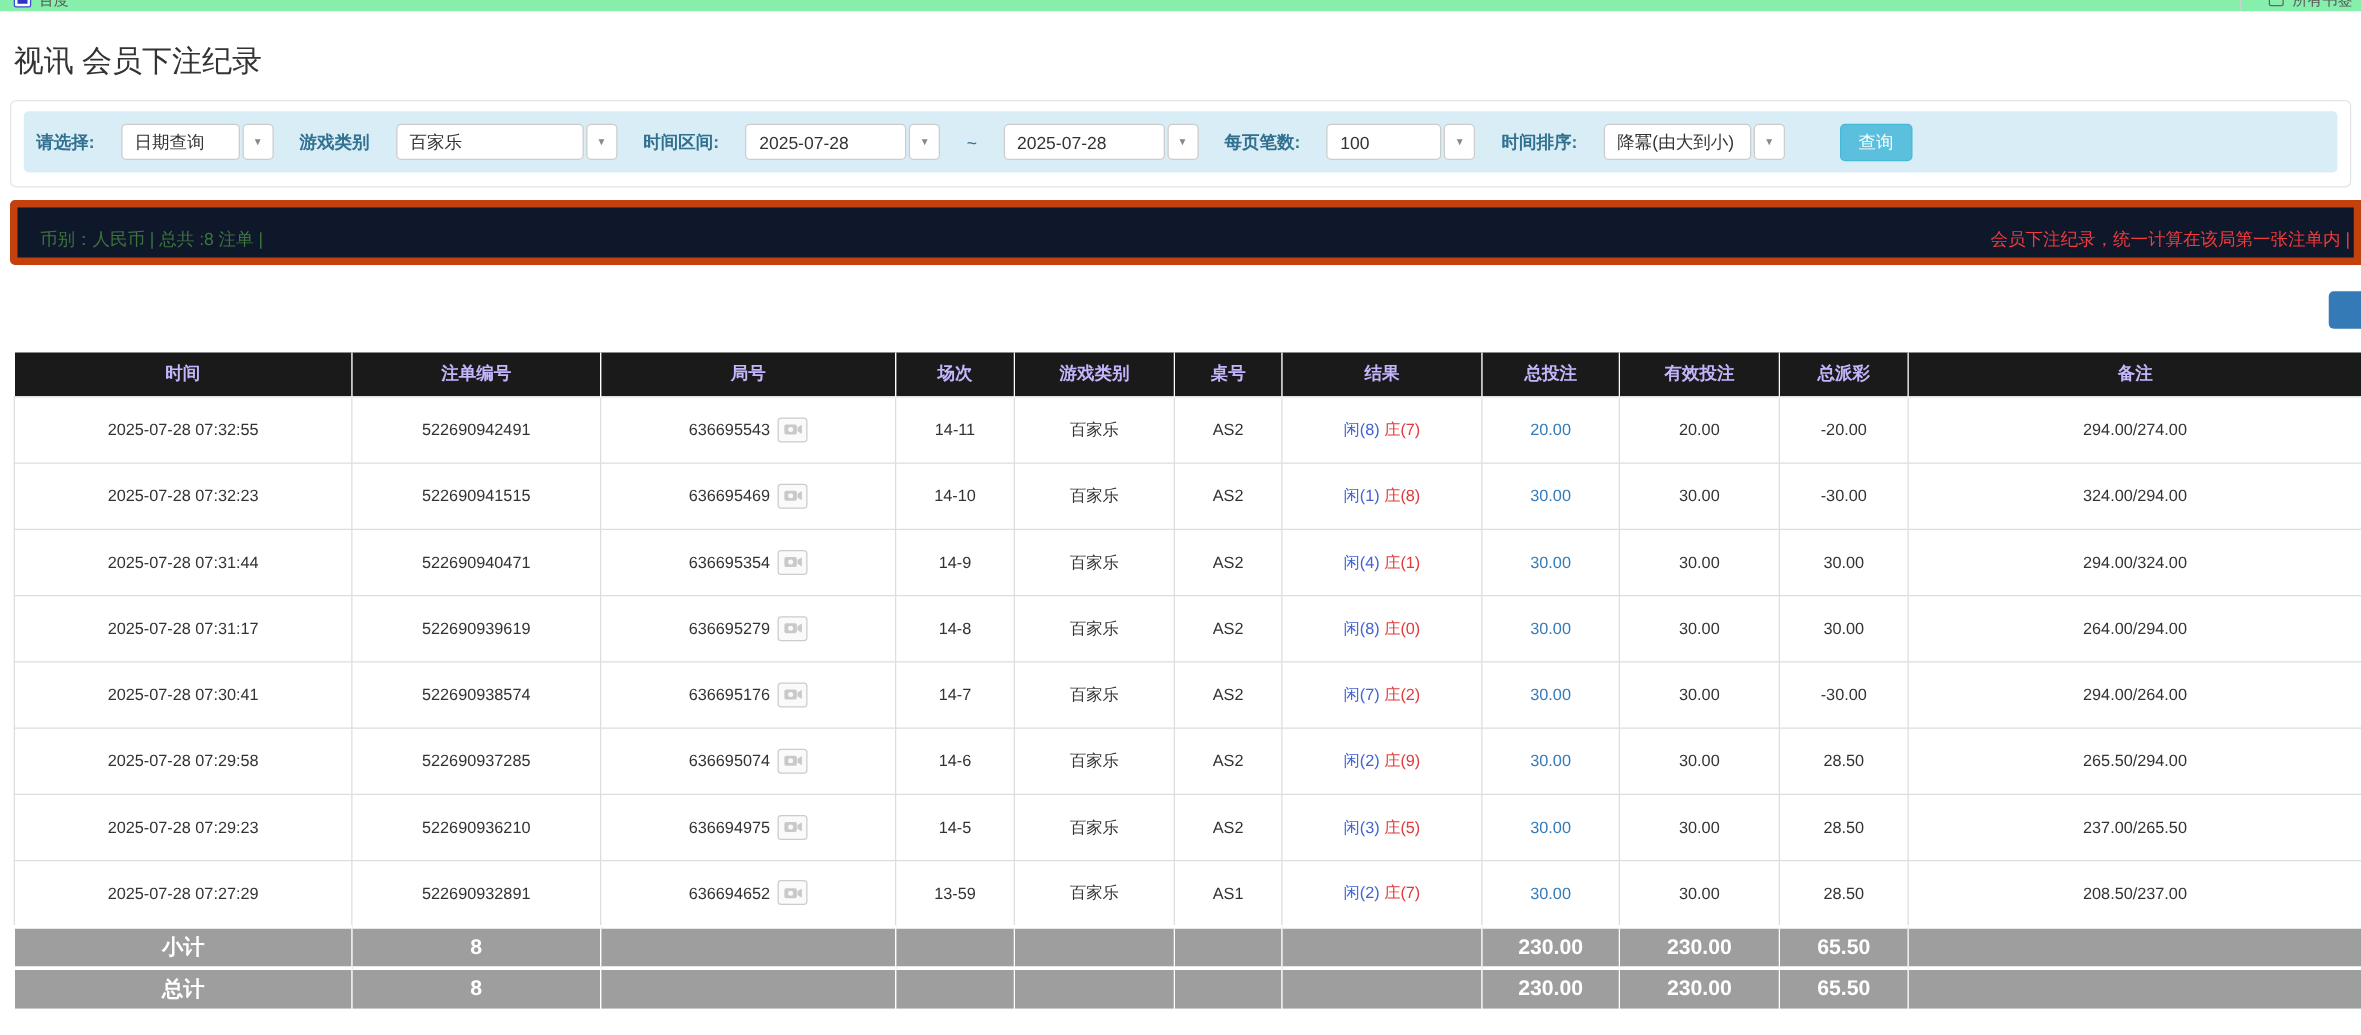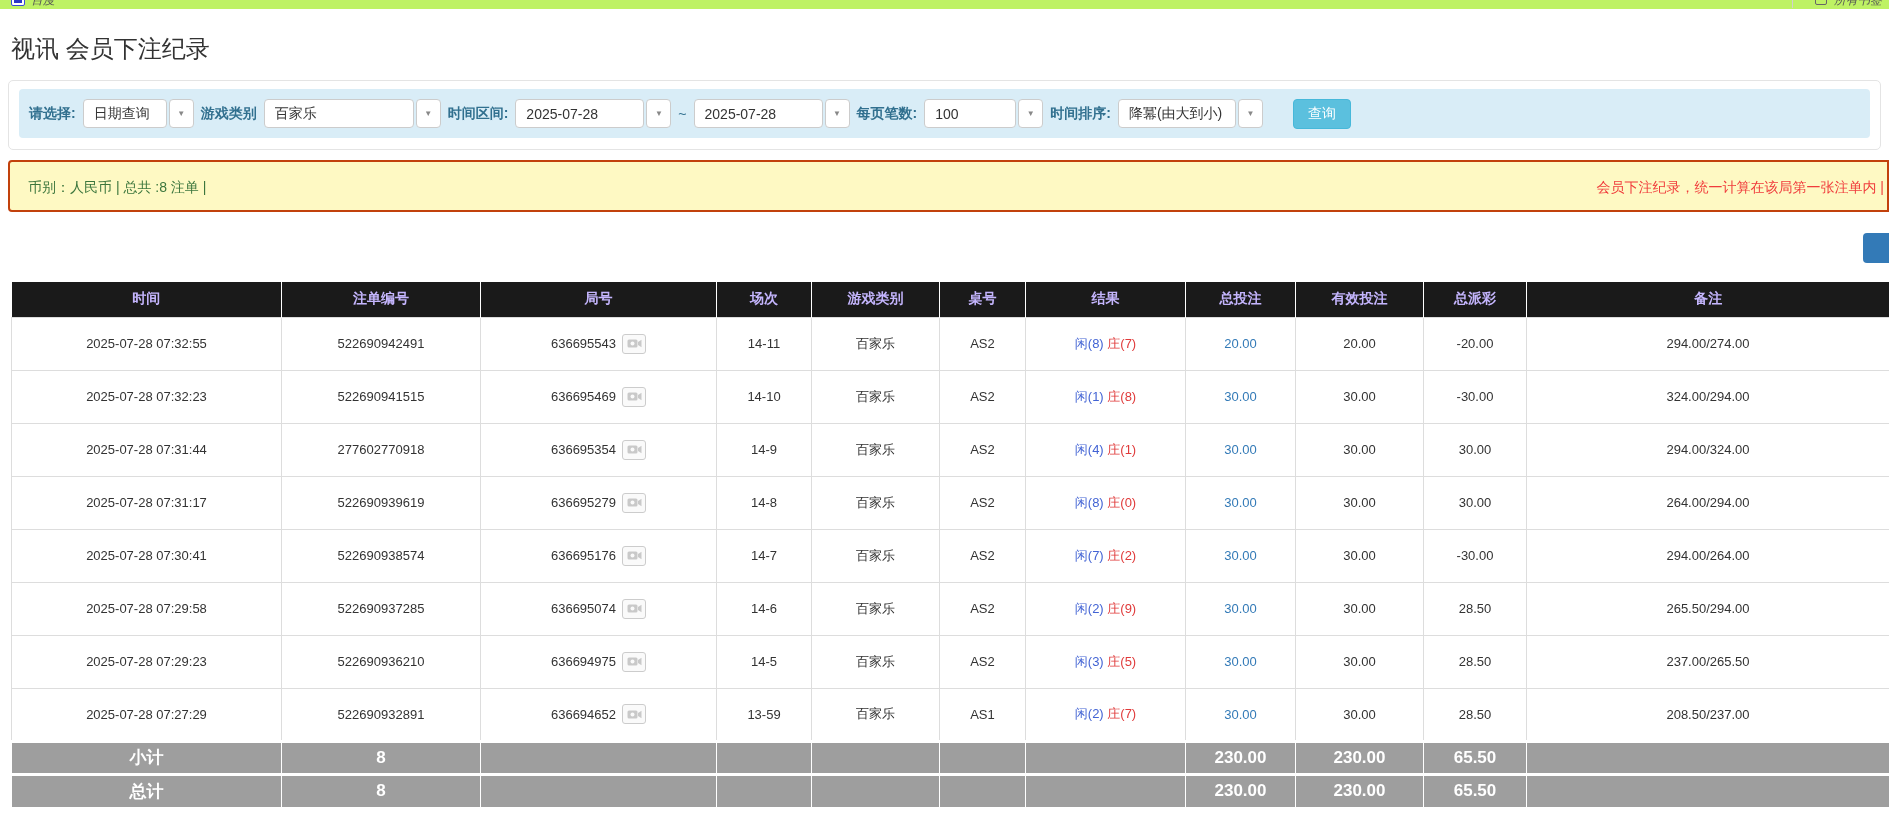--- a/index.html
+++ b/index.html
@@ -1,46 +1,46 @@
 <!DOCTYPE html>
 <html><head>
 <meta charset="utf-8">
 <style>
   * { margin:0; padding:0; box-sizing:border-box; }
   html,body { width:1889px; height:828px; background:#fff; overflow:hidden;
     font-family:"Liberation Sans","DejaVu Sans",sans-serif; color:#333; }
   .page { position:relative; width:1889px; height:828px; }
 
   
-  .bm-strip { position:absolute; top:0; left:0; width:100%; height:9px; overflow:hidden; background:#bef264;font-style:italic; }
+  .bm-strip { position:absolute; top:0; left:0; width:100%; height:9px; overflow:hidden; background:#86efac; }
   .bm-item { position:absolute; top:-8px; font-size:12px; color:#555; white-space:nowrap; }
   .bm-fav { position:absolute; top:-7px; left:11px; width:14px; height:13px; border:1px solid #3b49d8; border-radius:2px; background:#fff; }
   .bm-fav i { position:absolute; left:2px; top:2px; right:2px; bottom:2px; background:#2b36c8; display:block; }
   .bm-sep { position:absolute; top:-6px; left:1792px; width:1px; height:14px; background:#d0d0d0; }
   .bm-folder { position:absolute; top:-6px; left:1815px; width:12px; height:11px; border:1.5px solid #666; border-radius:2px; }
 
   .page-title { position:absolute; left:11px; top:33px; font-size:24px; color:#333; }
 
   
   .filter-panel { position:absolute; left:8px; top:80px; width:1873px; height:70px;
     background:#fff; border:1px solid #e4e4e4; border-radius:5px; }
   .filter-bar { position:absolute; left:10px; right:10px; top:8px; height:49px; background:#d9edf7;
-    border-radius:4px; display:flex; align-items:center; padding:0 10px; gap:7px; }
+    border-radius:4px; display:flex; align-items:center; padding:0 10px; gap:21px; }
   .f-label { font-size:14px; font-weight:bold; color:#31708f; white-space:nowrap; }
   .sel { height:29px; background:#fff; border:1px solid #ccc; border-radius:4px;
     display:flex; align-items:center; padding:0 10px; font-size:14px; color:#333; }
   .sel-arrow { width:25px; height:29px; background:#fff; border:1px solid #ccc; border-radius:4px;
     display:flex; align-items:center; justify-content:center; font-size:8px; color:#888; margin-left:2px; }
   .grp { display:flex; align-items:center; }
   .btn-query { height:30px; padding:0 14px; background:#5bc0de; color:#fff; border:1px solid #46b8da;
     border-radius:4px; font-size:14px; display:flex; align-items:center; margin-left:23px; }
 
   
   .alert-bar { position:absolute; left:8px; top:160px; width:1881px; height:52px;
-    background:#fef9c3; border:2px solid #c2410c; border-radius:4px 0 0 4px; }
+    background:#0f172a; border:6px solid #c2410c; border-radius:4px 0 0 4px; }
   .alert-left { position:absolute; left:18px; top:17px; font-size:14px; color:#3c763d; }
   .alert-right { position:absolute; right:3px; top:17px; font-size:14px; color:#f03c3c; white-space:nowrap; }
 
   
   .cut-btn { position:absolute; right:-8px; top:233px; width:34px; height:30px;
     background:#337ab7; border-radius:4px; }
 
   
   table.records { position:absolute; left:11px; top:282px; width:1878px;
     border-collapse:collapse; table-layout:fixed; font-size:13px; }
@@ -74,21 +74,21 @@
     <span class="bm-folder"></span>
     <span class="bm-item" style="left:1834px">所有书签</span>
   </div>
 
   <div class="page-title">视讯 会员下注纪录</div>
 
   <div class="filter-panel">
     <div class="filter-bar">
       <span class="f-label">请选择:</span>
       <span class="grp">
-        <span class="sel" style="width:84px">日期查询</span>
+        <span class="sel" style="width:95px">日期查询</span>
         <span class="sel-arrow">▼</span>
       </span>
       <span class="f-label">游戏类别</span>
       <span class="grp">
         <span class="sel" style="width:150px">百家乐</span>
         <span class="sel-arrow">▼</span>
       </span>
       <span class="f-label">时间区间:</span>
       <span class="grp">
         <span class="sel" style="width:129px">2025-07-28</span>
@@ -189,21 +189,21 @@
           <td>百家乐</td>
           <td>AS2</td>
           <td><span class="res-player">闲(1)</span> <span class="res-banker">庄(8)</span></td>
           <td><span class="amount-link">30.00</span></td>
           <td>30.00</td>
           <td class="neg">-30.00</td>
           <td>324.00/294.00</td>
         </tr>
         <tr class="data-row">
           <td>2025-07-28 07:31:44</td>
-          <td>277602770918</td>
+          <td>522690940471</td>
           <td><span class="round-wrap">
               <span>636695354</span>
               <span class="cam-btn">
                 <svg width="15" height="11" viewBox="0 0 15 11">
                   <rect x="0.5" y="1.5" width="10" height="8" rx="1.5" fill="#c9c9c9"></rect>
                   <circle cx="5.5" cy="5.5" r="2" fill="#fafafa"></circle>
                   <path d="M11 4 L14.5 1.8 V9.2 L11 7 Z" fill="#c9c9c9"></path>
                 </svg>
               </span>
             </span></td>

